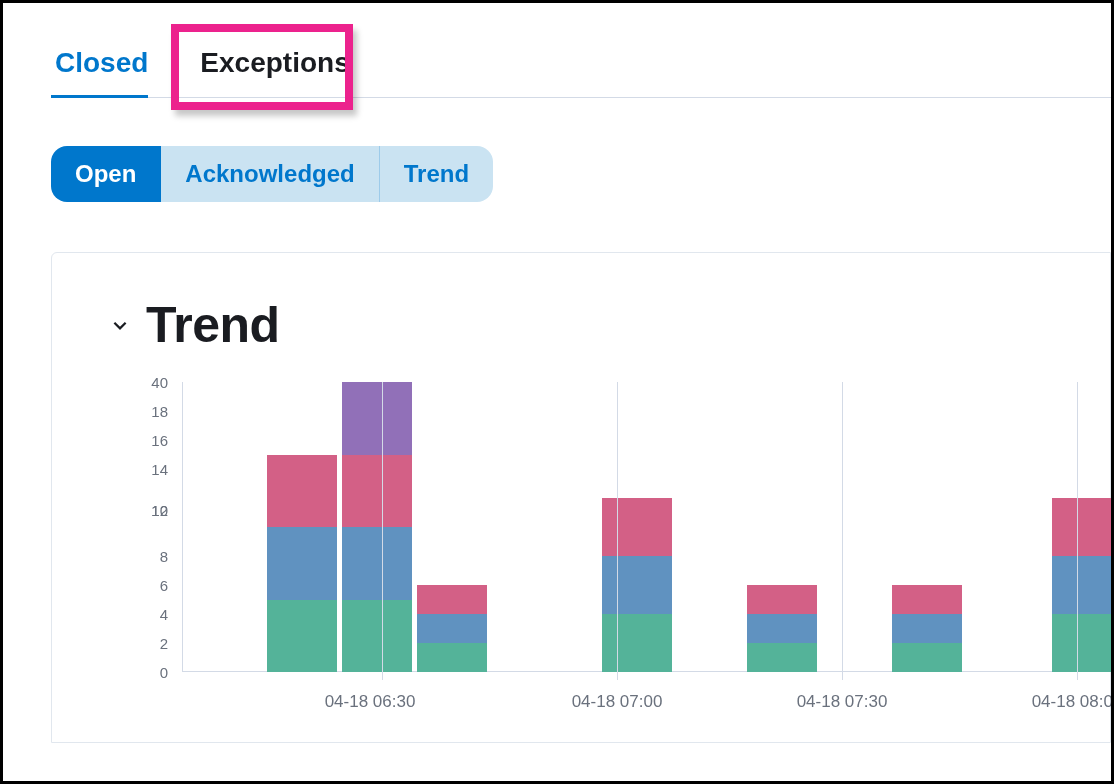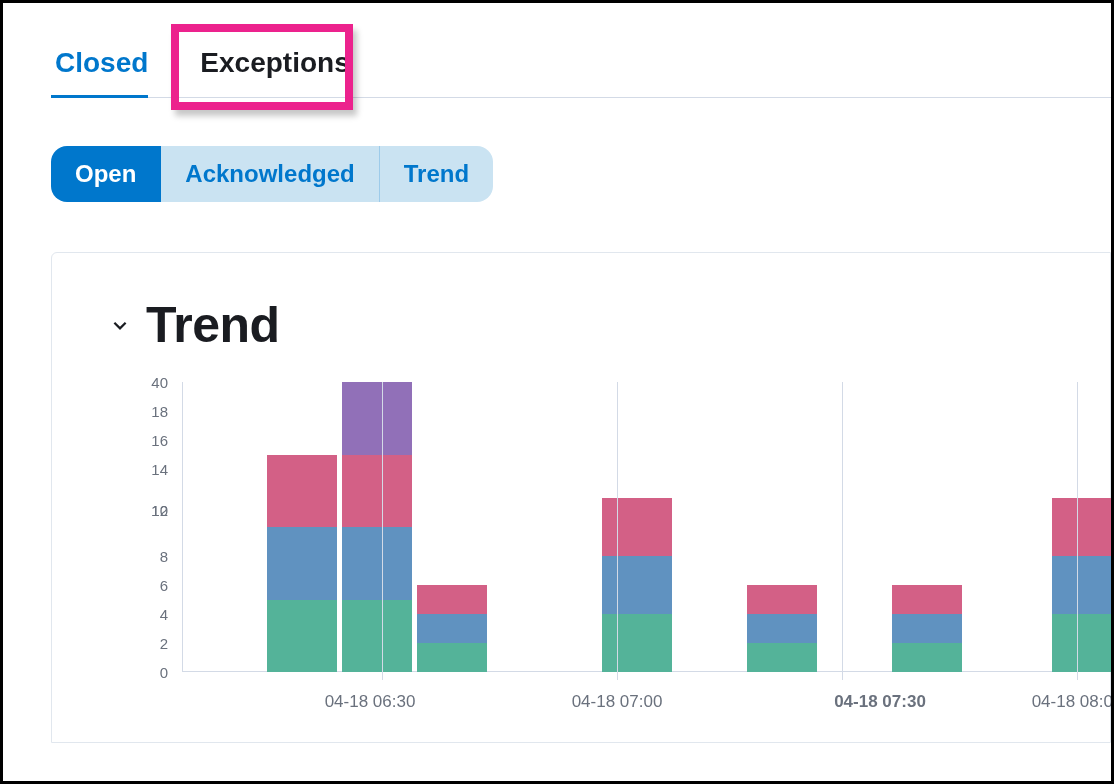--- a/index.html
+++ b/index.html
@@ -130,21 +130,21 @@
                 </div>
               </div>
         <div class="x-grid" style="left: 200px;"></div>
               <div class="x-grid" style="left: 435px;"></div>
               <div class="x-grid" style="left: 660px;"></div>
               <div class="x-grid" style="left: 895px;"></div>
             </div>
         <div class="x-labels" id="x-labels">
               <div class="x-label" style="left: 188px;">04-18 06:30</div>
               <div class="x-label" style="left: 435px;">04-18 07:00</div>
-              <div class="x-label" style="left: 698px; font-weight: bold;">04-18 07:30</div>
+              <div class="x-label" style="left: 660px;">04-18 07:30</div>
               <div class="x-label" style="left: 895px;">04-18 08:00</div>
             </div>
       </div>
     </div>
   </div>
 
   <div class="highlight-box" id="hl" style="left: 168.375px; top: 21px; width: 181.391px; height: 86px;"></div>
 
 </div>
 </div>

